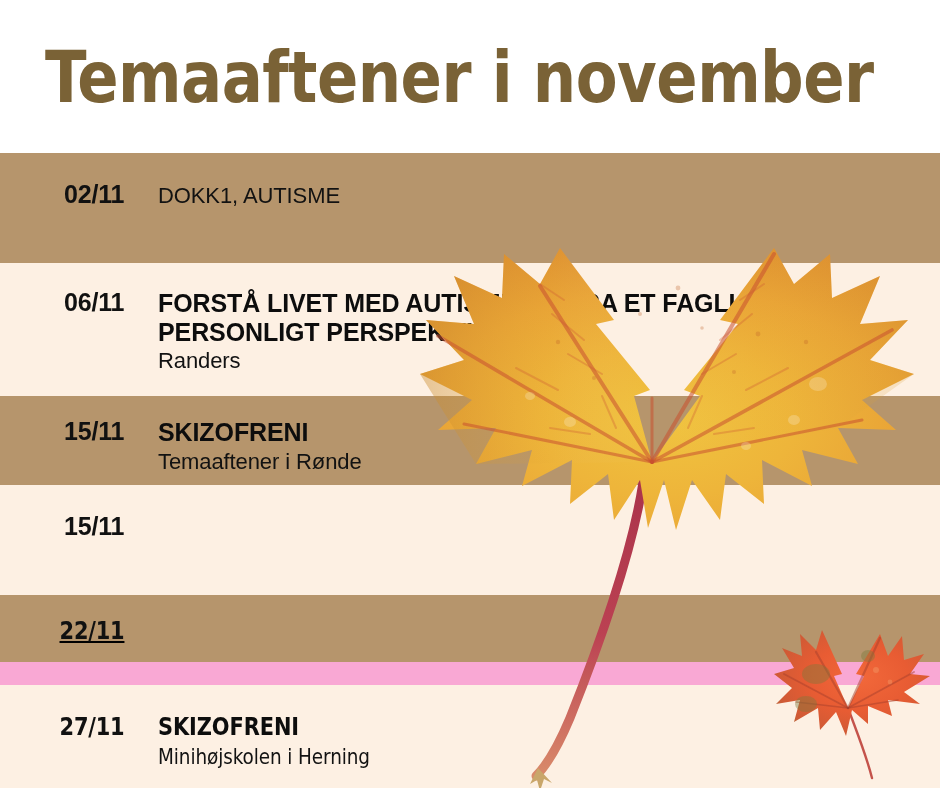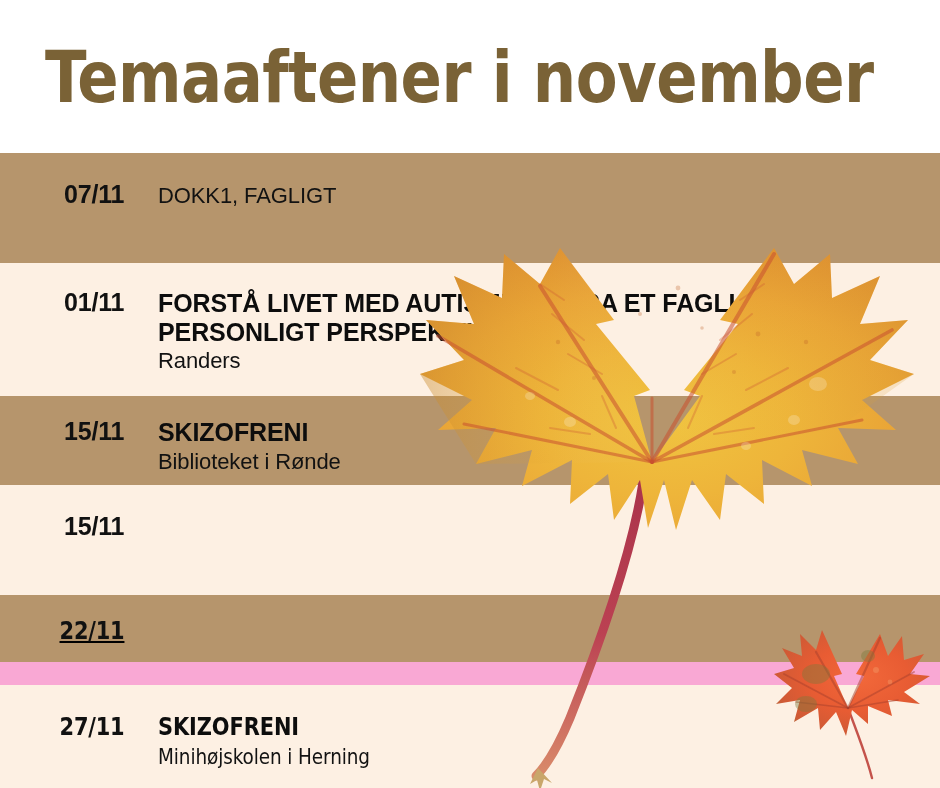--- a/index.html
+++ b/index.html
@@ -113,41 +113,41 @@
 
 <div id="poster" style="background: #f9a8d4;">
 
   <div id="title-bar" style="background: rgb(255, 255, 255);">
     <h1 id="poster-title" style="color: rgb(122, 98, 54);">Temaaftener i november</h1>
   </div>
 
   <div id="rows">
       <div class="row dark" style="top: 0px; height: 110px; background: rgb(182, 149, 108);">
         <div class="row-inner" style="padding-top: 28px;">
-          <div class="date">07/11</div>
-          <div class="event">
-            <div class="event-venue">DOKK1, FAGLIGT</div>
+          <div class="date">02/11</div>
+          <div class="event">
+            <div class="event-venue">DOKK1, AUTISME</div>
           </div>
         </div>
       </div>
       <div class="row light" style="top: 110px; height: 133px; background: rgb(253, 240, 227);">
         <div class="row-inner" style="padding-top: 26px;">
-          <div class="date">01/11</div>
+          <div class="date">06/11</div>
           <div class="event">
             <div class="event-title">FORSTÅ LIVET MED AUTISME UD FRA ET FAGLIGT OG PERSONLIGT PERSPEKTIV</div>
             <div class="event-venue">Randers</div>
           </div>
         </div>
       </div>
       <div class="row dark" style="top: 243px; height: 89px; background: rgb(182, 149, 108);">
         <div class="row-inner" style="padding-top: 22px;">
           <div class="date">15/11</div>
           <div class="event">
             <div class="event-title">SKIZOFRENI</div>
-            <div class="event-venue">Biblioteket i Rønde</div>
+            <div class="event-venue">Temaaftener i Rønde</div>
           </div>
         </div>
       </div>
       <div class="row light" style="top: 332px; height: 110px; background: rgb(253, 240, 227);">
         <div class="row-inner" style="padding-top: 28px;">
           <div class="date">15/11</div>
           <div class="event">
           </div>
         </div>
       </div>

